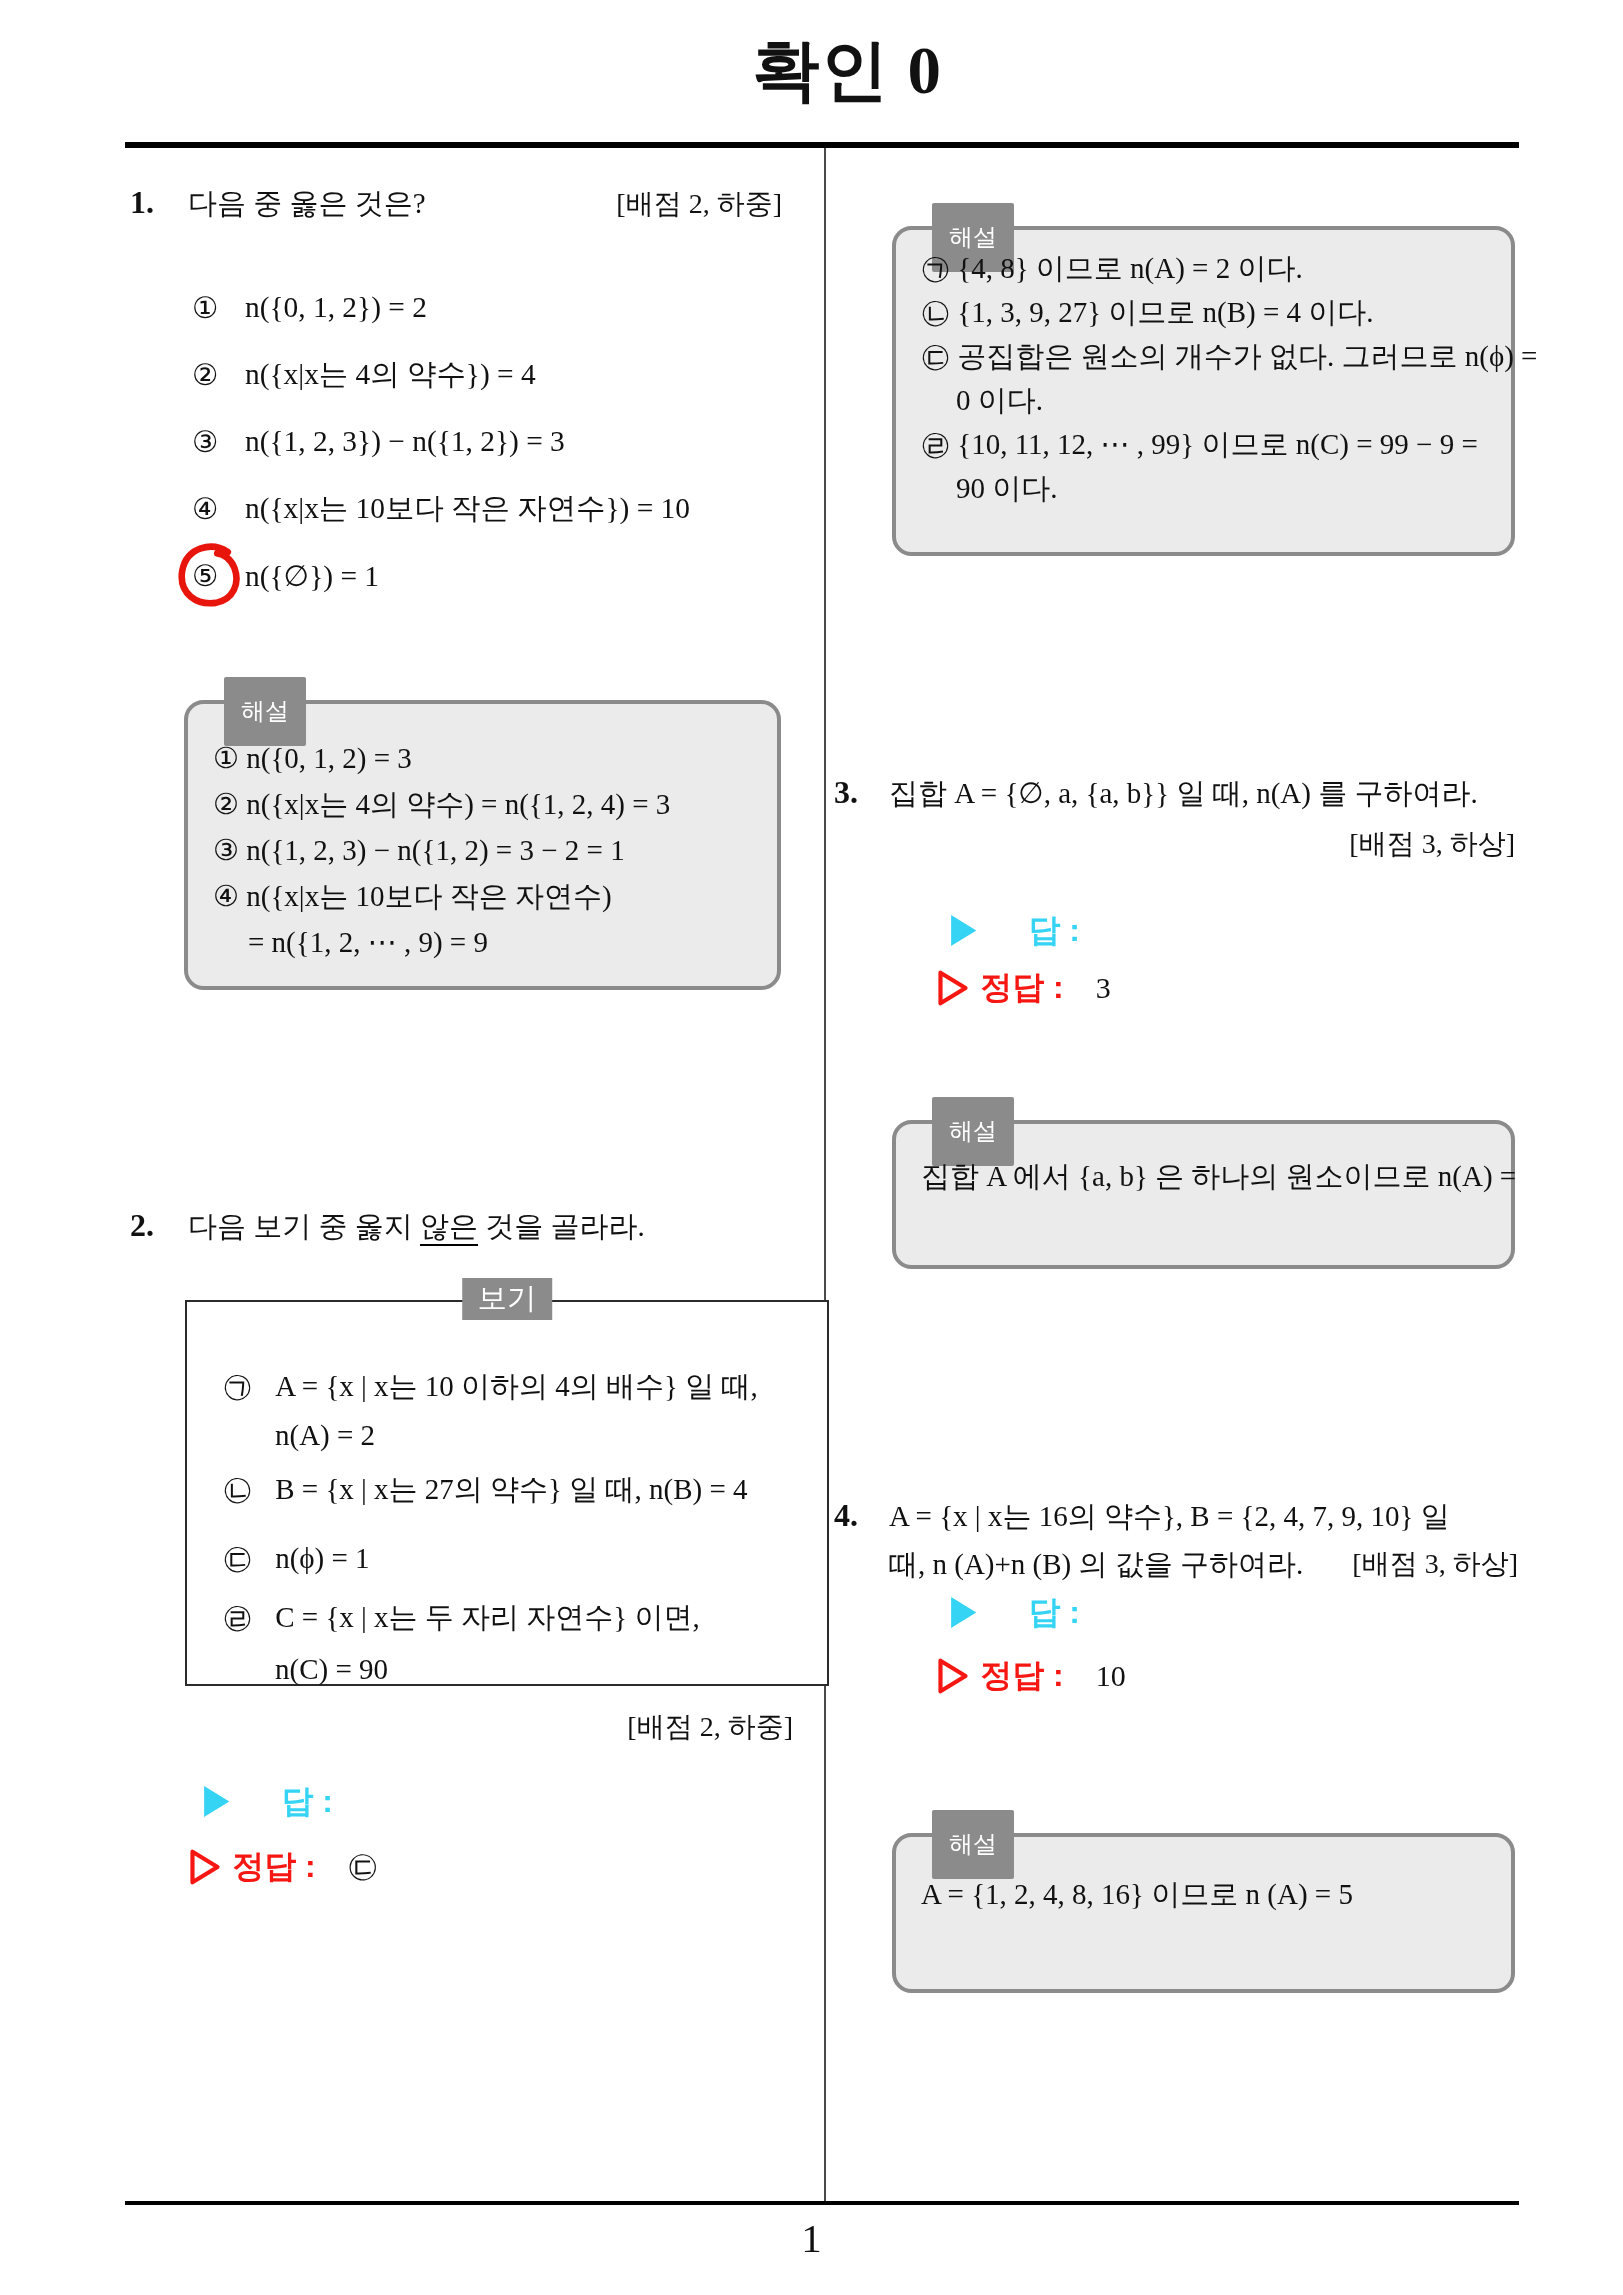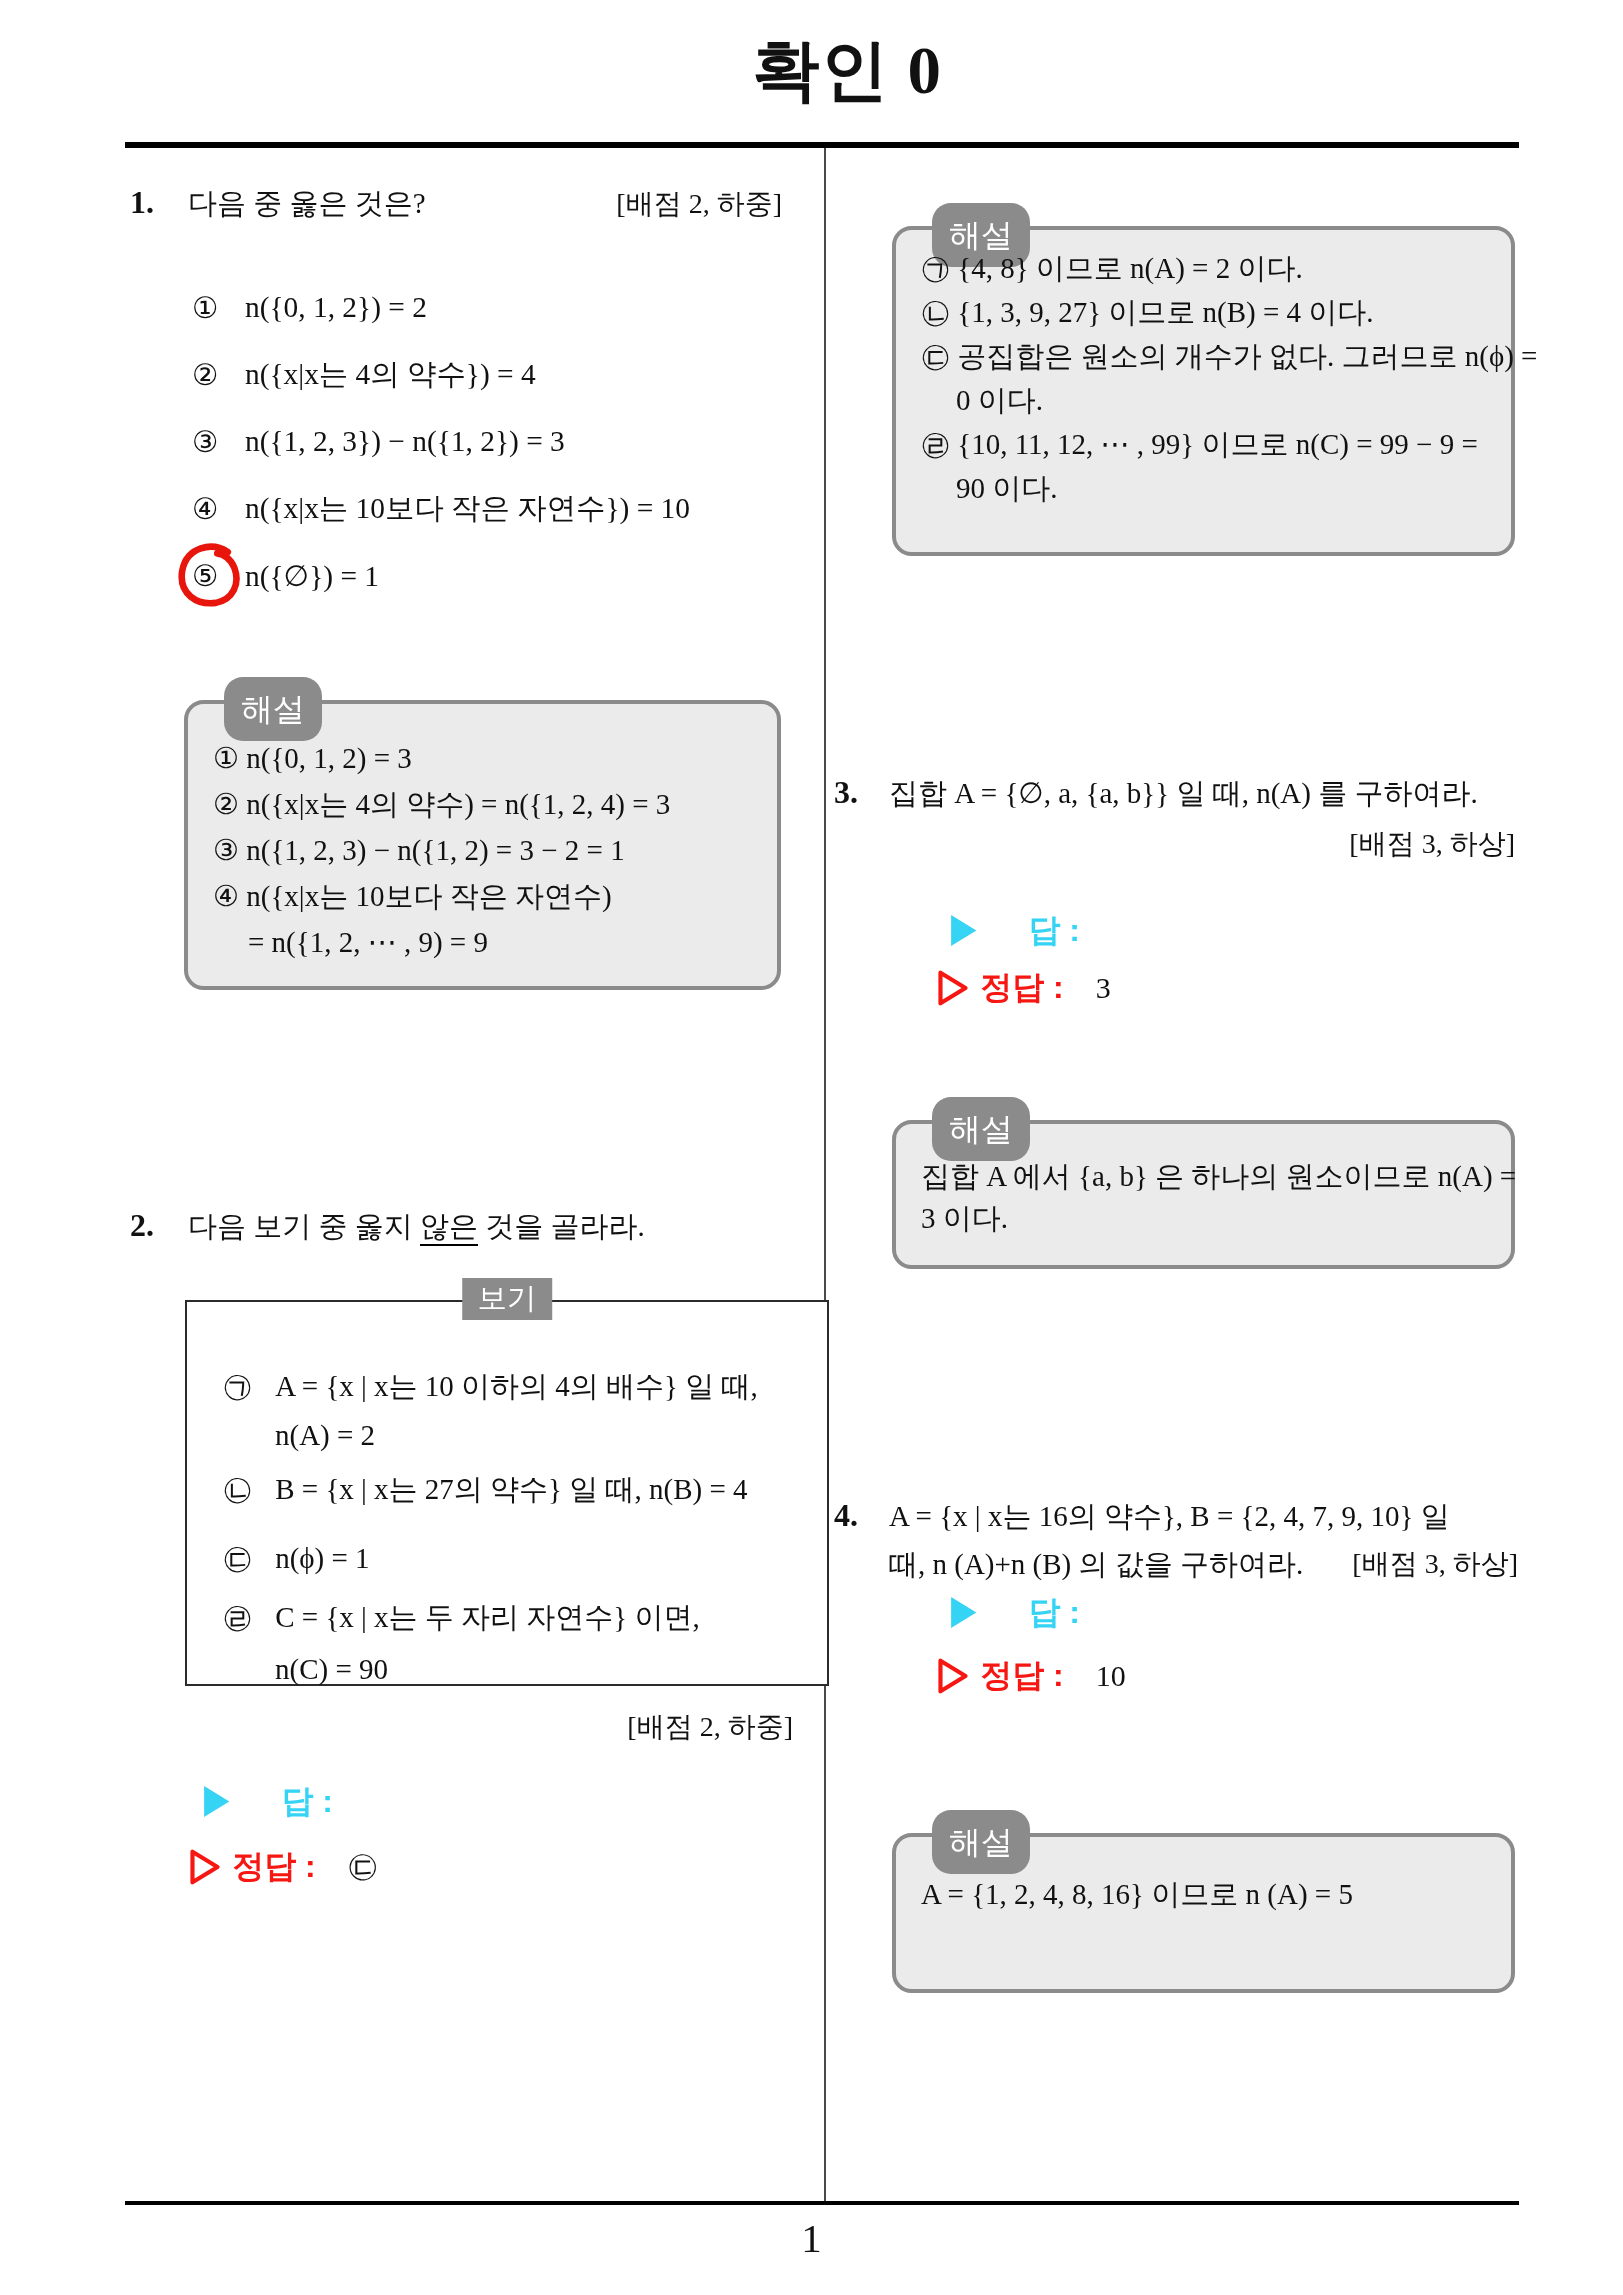--- a/index.html
+++ b/index.html
@@ -31,21 +31,21 @@
 
   .circle-icon { position:absolute; left:175px; top:541px; width:66px; height:67px; }
 
   .sbox {
     position:absolute; background:var(--box-bg,#ebebeb);
     border:4.9px solid var(--box-border,#8b8b8b); border-radius:19.6px;
   }
   .stab {
     position:absolute; top:-27px; left:36px;
     background:var(--tab-bg,#8b8b8b); color:#fff;
-    font-size:32px; padding:13px 17px; border-radius:19px; line-height:1.2;
+    font-size:24px; padding:20px 17px; border-radius:2px; line-height:1.2;
   }
   .slines { position:absolute; left:25px; right:18px; font-size:29px; }
   .sline { white-space:nowrap; }
   .sline.indent { padding-left:35px; }
 
   .sbox1 { left:184px; top:700px;  width:597px; height:290px; }
   .sbox1 .slines { top:31px; }  .sbox1 .sline { line-height:46px; }
   .sbox2 { left:892px; top:226px; width:623px; height:330px; }
   .sbox2 .slines { top:16px; }  .sbox2 .sline { line-height:44px; }
   .sbox3 { left:892px; top:1120px; width:623px; height:149px; }
@@ -203,21 +203,20 @@
     <path d="M5 5 L41 27 L5 49 Z" style="stroke:var(--accent-red,#f71712);" fill="none" stroke-width="6" stroke-linejoin="round"></path>
   </svg>
   <span class="corlabel">정답 :</span>
   <span class="corval">3</span>
 </div>
 
 <div class="sbox sbox3">
   <div class="stab">해설</div>
   <div class="slines">
     <div class="sline">집합 A 에서 {a, b} 은 하나의 원소이므로 n(A) =</div>
-    <div class="sline">3 이다.</div>
   </div>
 </div>
 
 <div class="phead" style="left:834px; top:1492px; width:684px;">
   <span class="pnum" style="width:55px; flex:0 0 55px;">4.</span>
   <span style="flex:1;">
     <span class="ptext" style="display:block; line-height:48px;">A = {x | x는 16의 약수}, B = {2, 4, 7, 9, 10} 일</span>
     <span style="display:flex; line-height:48px;">
       <span class="ptext">때, n (A)+n (B) 의 값을 구하여라.</span>
       <span class="points inline">[배점 3,  하상]</span>

